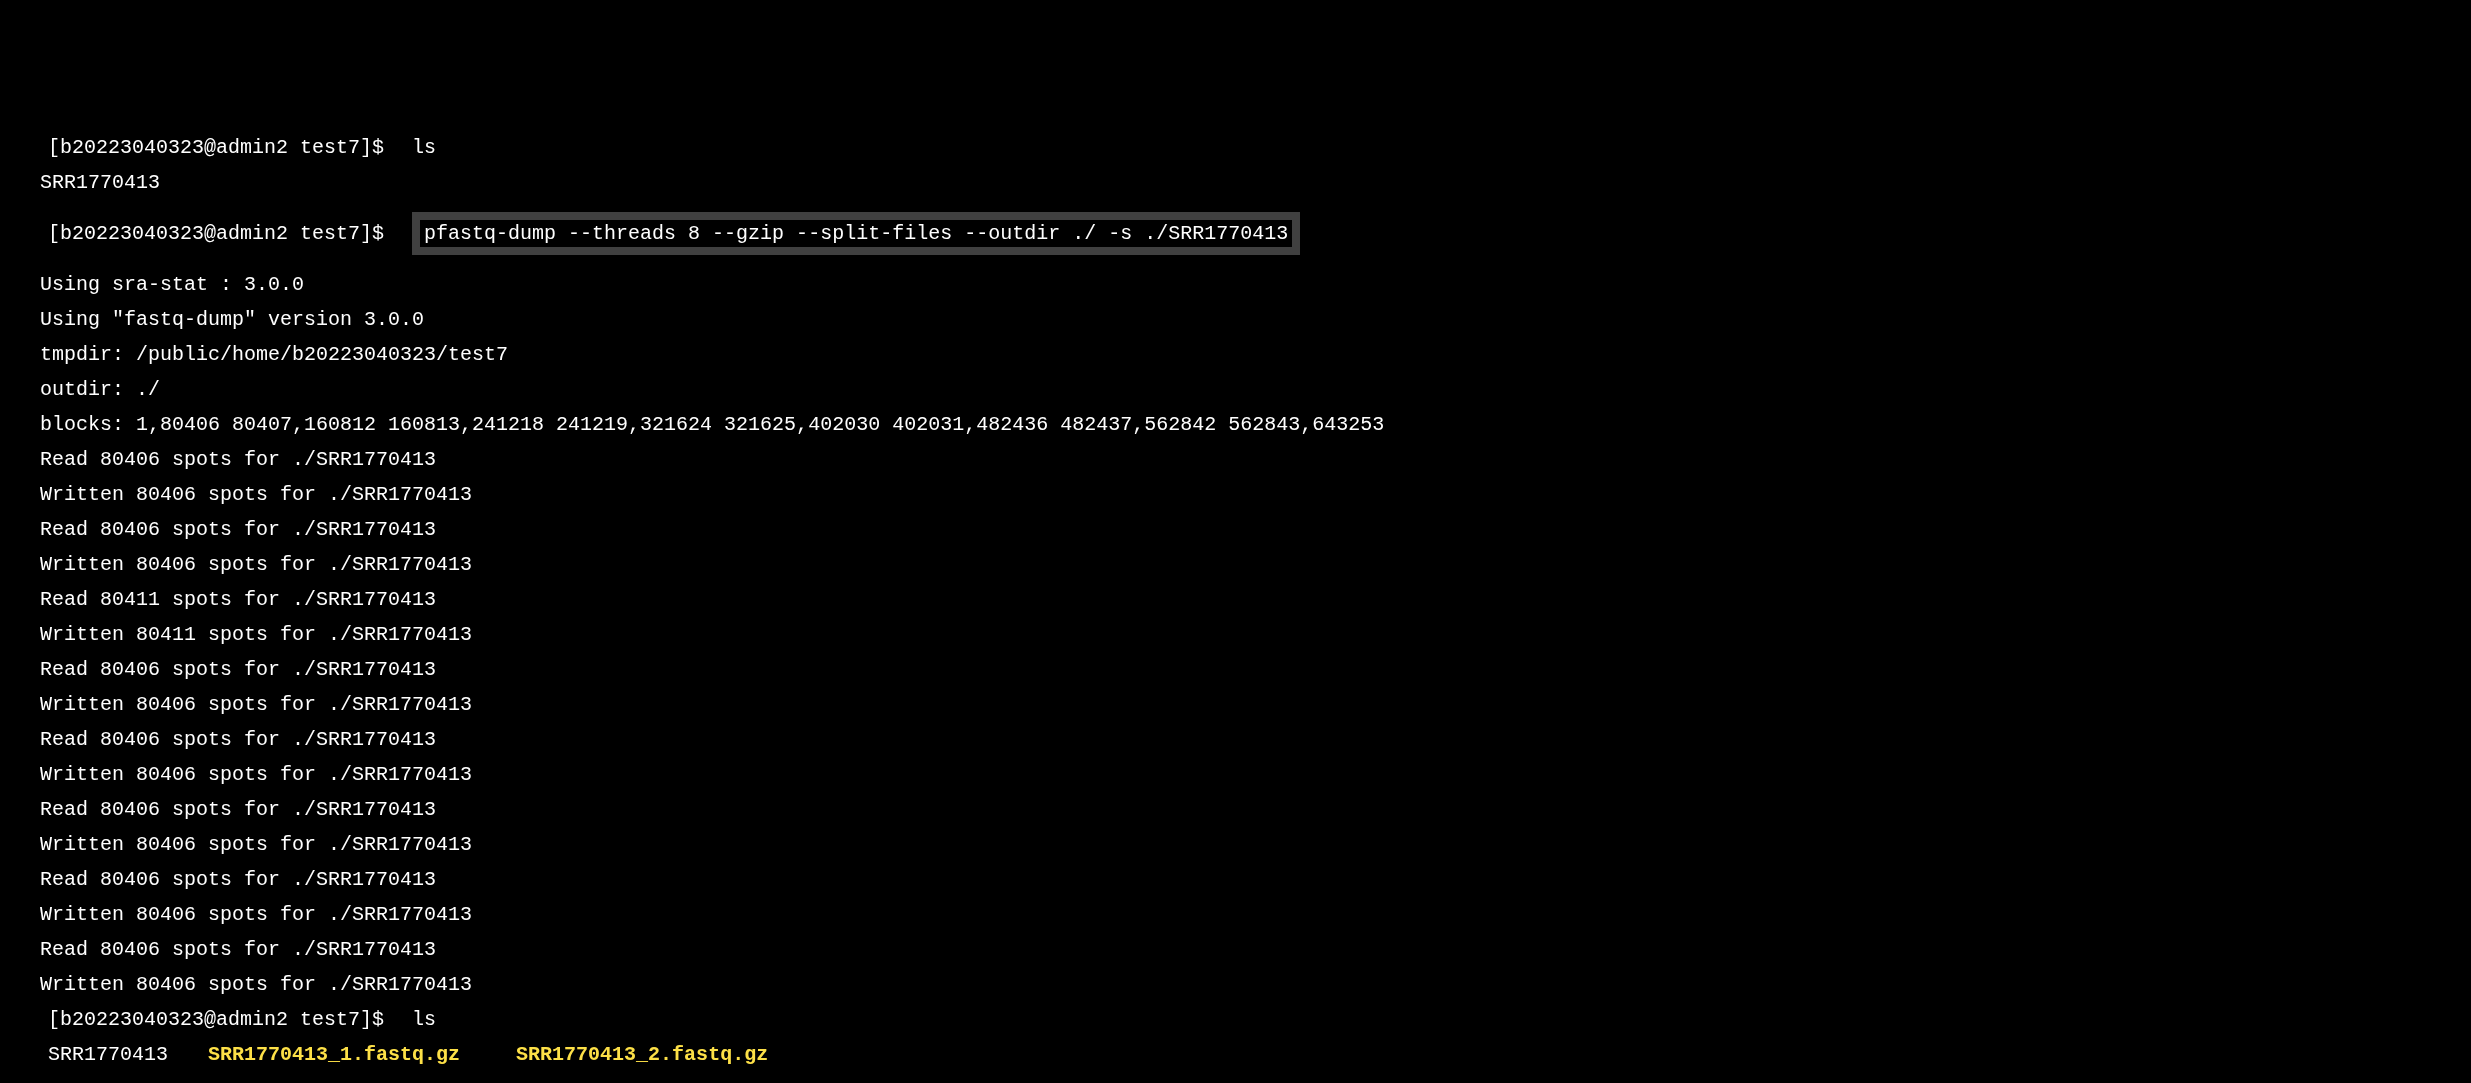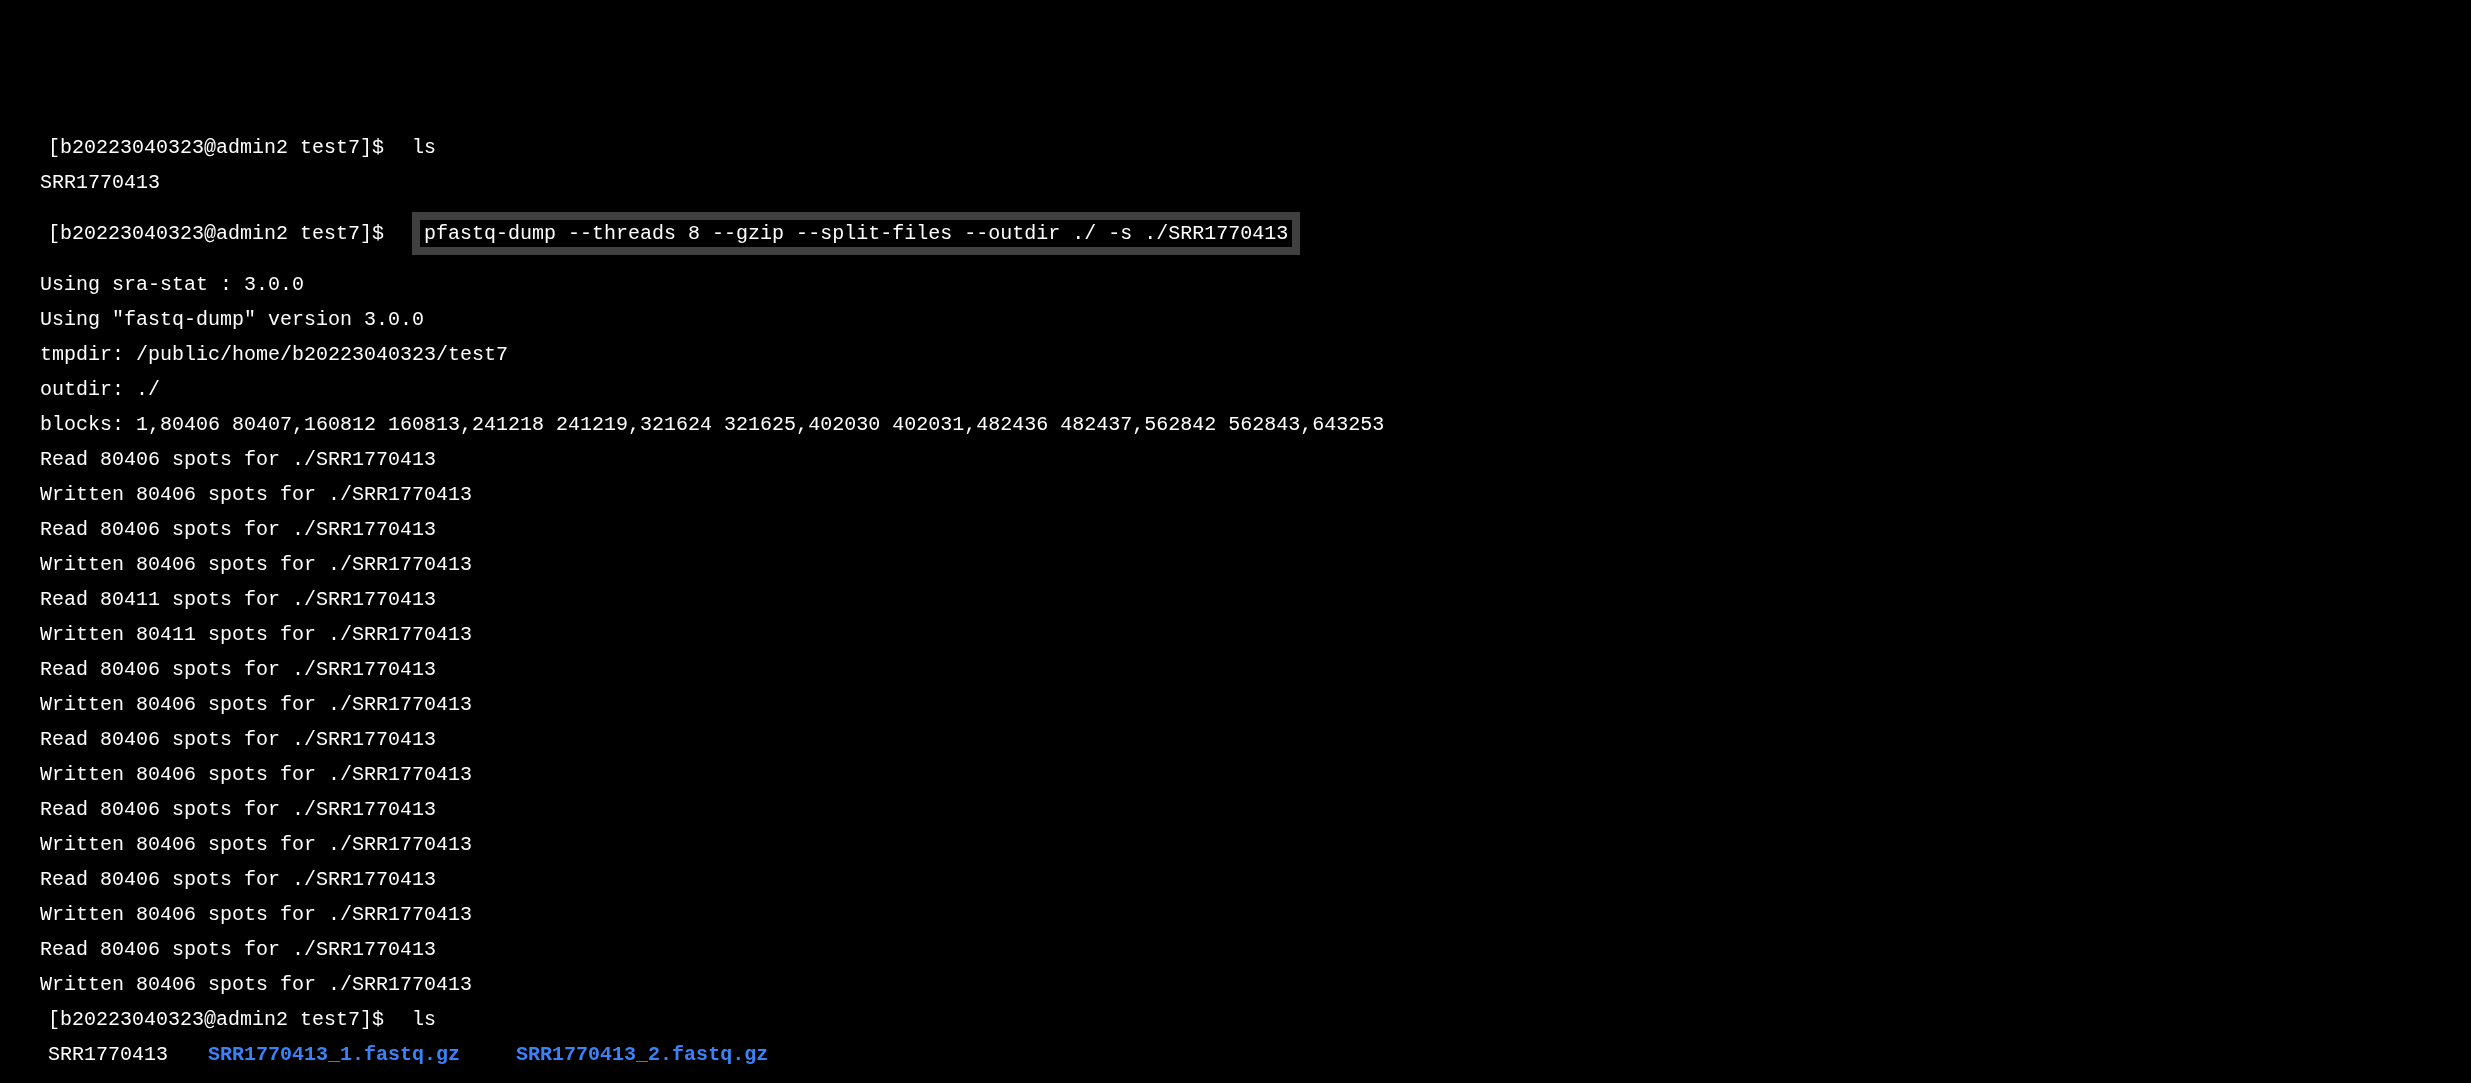--- a/index.html
+++ b/index.html
@@ -24,21 +24,21 @@
   }
   .prompt {
     color: #ffffff;
   }
   .highlight-box {
     border: 8px solid #404040;
     padding: 0 4px;
     display: inline-block;
   }
   .red-file {
-    color: #3b82f6;
+    color: #fde047;
     font-weight: bold;
   }
   .cursor {
     background: #00ff00;
     display: inline-block;
     width: 12px;
     height: 22px;
     vertical-align: text-bottom;
   }
 </style>

